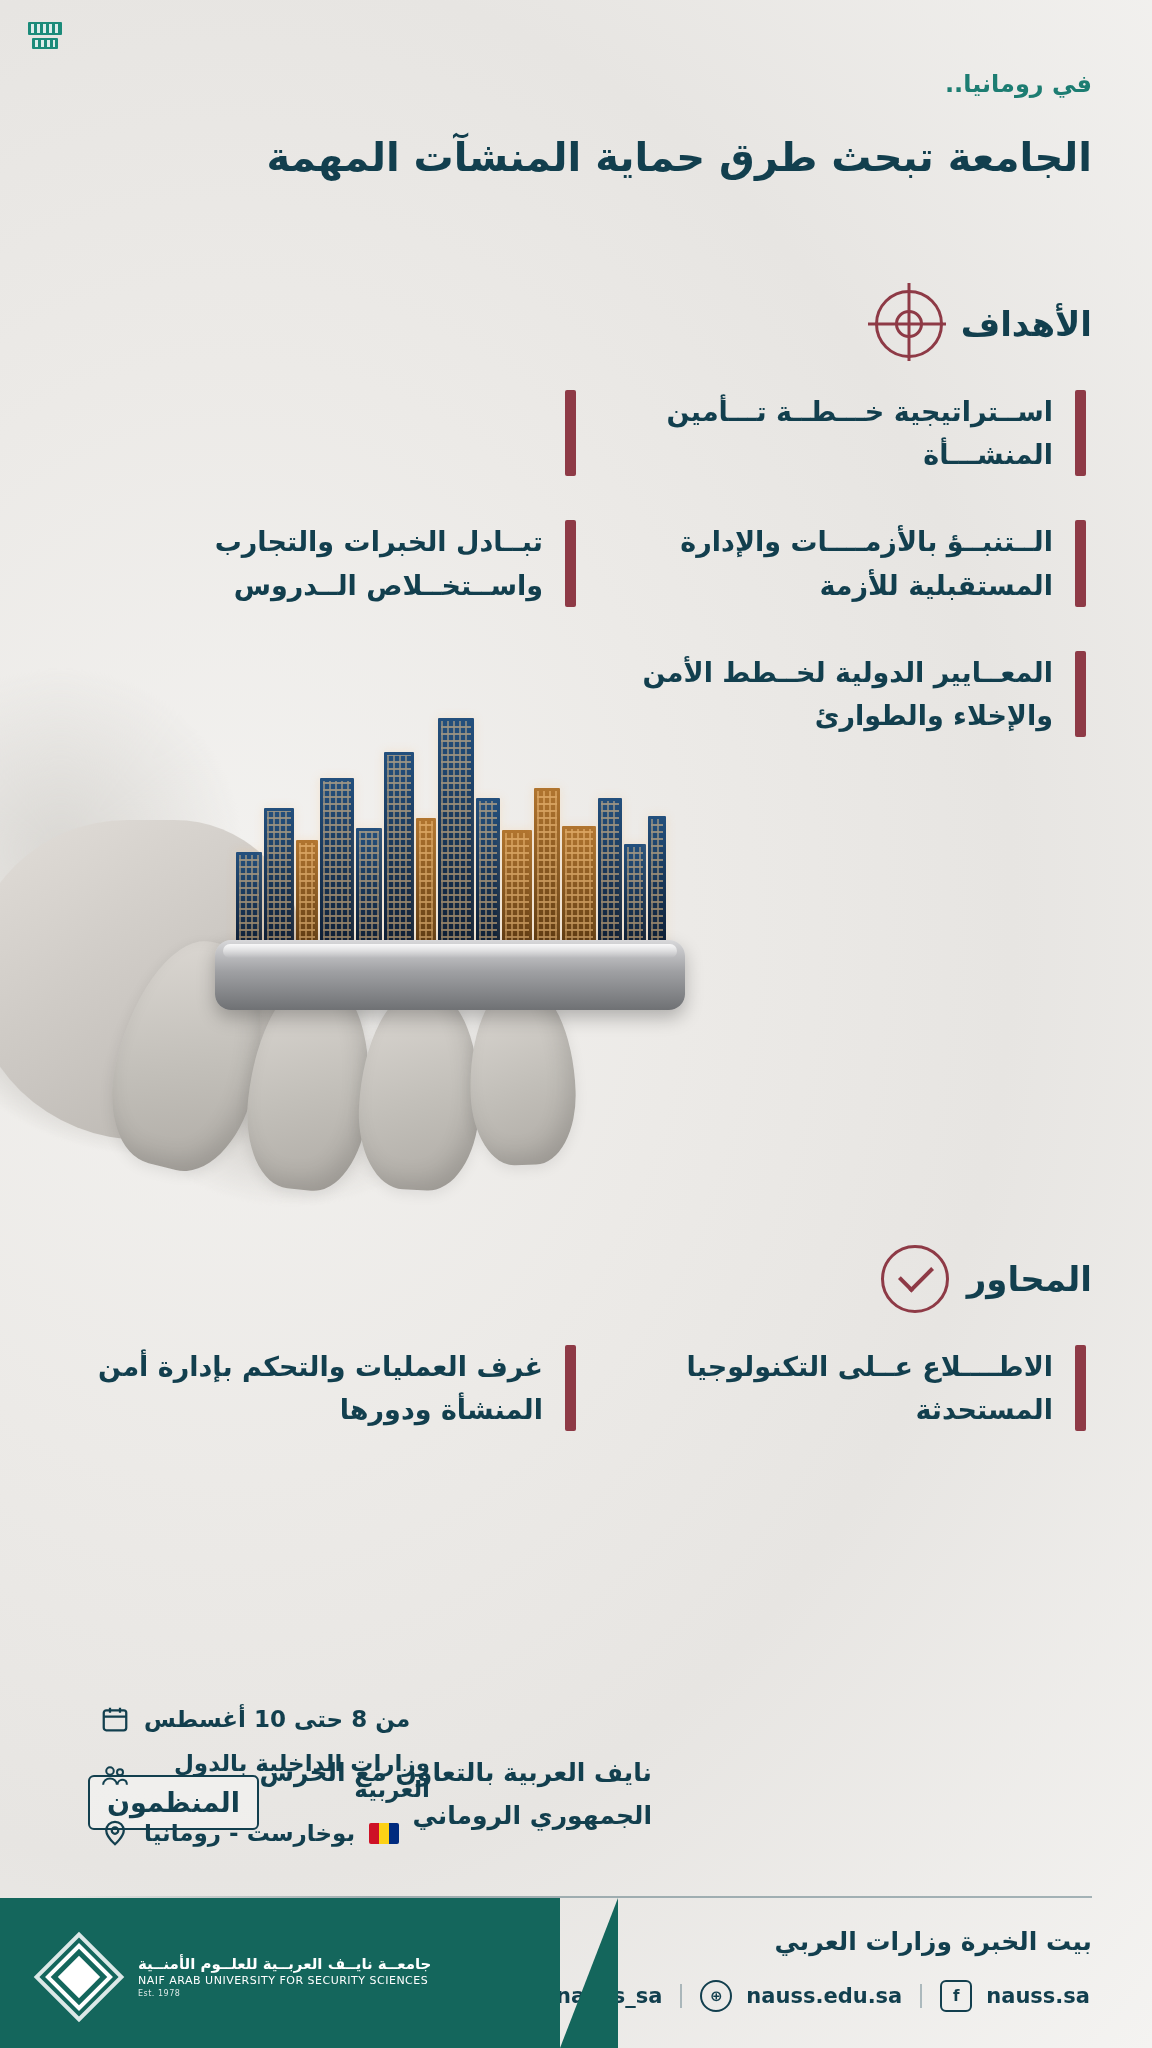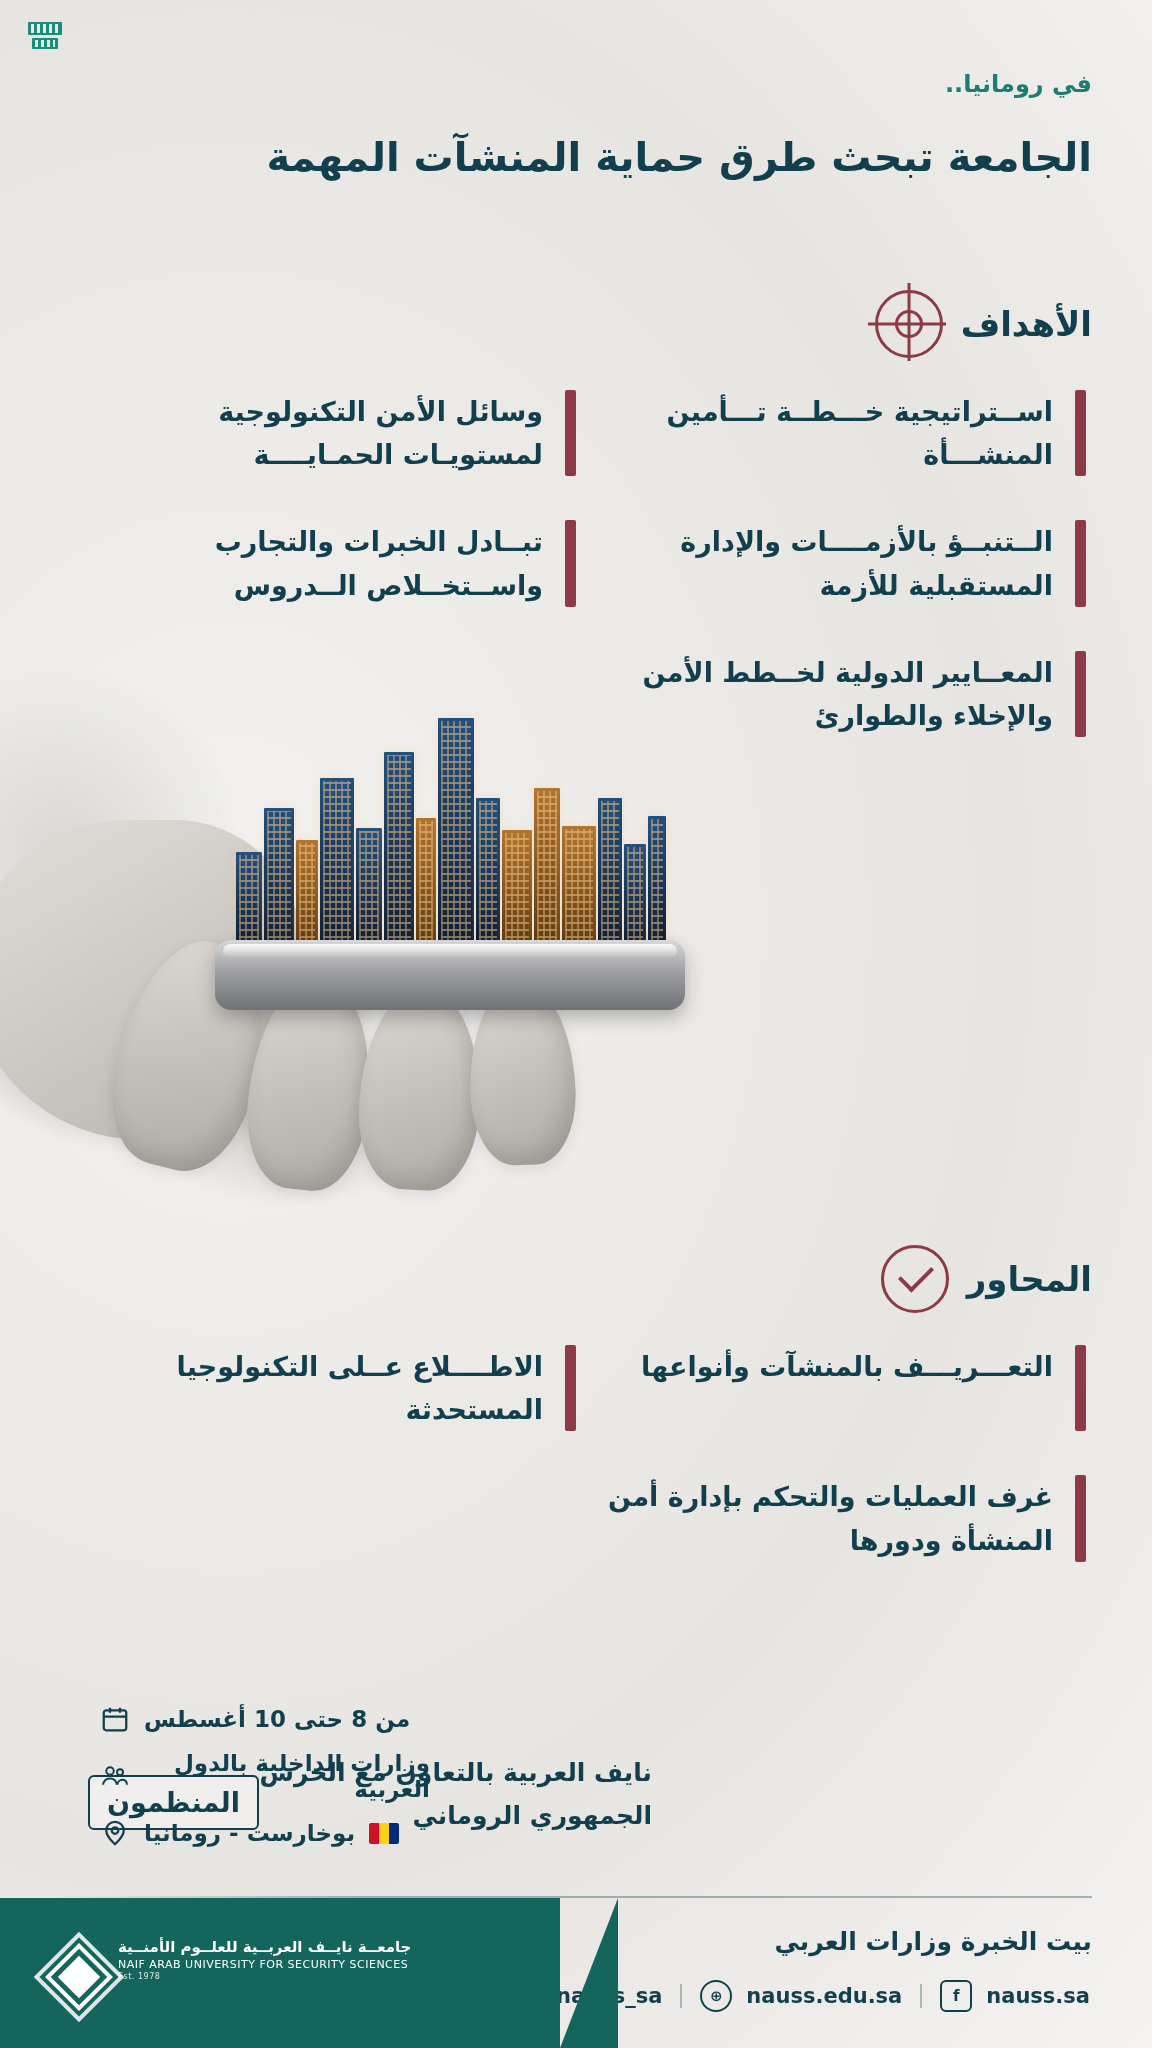--- a/index.html
+++ b/index.html
@@ -203,21 +203,21 @@
     position:absolute;left:0;bottom:0;width:560px;height:150px;
     background:#14665c;
   }
   .green-tab::before{
     content:"";position:absolute;right:-58px;top:0;width:0;height:0;
     border-style:solid;border-width:0 0 150px 58px;
     border-color:transparent transparent #14665c transparent;
   }
   .nauss-logo{
     position:absolute;left:40px;bottom:32px;display:flex;flex-direction:row-reverse;
-    color:#fff;
+    align-items:center;gap:20px;color:#fff;
   }
   .nauss-mark{
     width:78px;height:78px;flex:none;position:relative;
   }
   .nauss-mark .d{
     position:absolute;left:50%;top:50%;width:30px;height:30px;
     background:#fff;transform:translate(-50%,-50%) rotate(45deg);
     box-shadow:0 0 0 5px #14665c, 0 0 0 9px #fff;
   }
   .nauss-mark .d2{
@@ -257,21 +257,20 @@
     <div class="label">الأهداف</div>
   </div>
 
   <div class="items" style="top:390px;">
     <div class="item right">
       <div class="bar"></div>
       <div class="txt">اســتراتيجية خـــطــة تـــأمين المنشـــأة</div>
     </div>
     <div class="item right">
       <div class="bar"></div>
-      <div class="txt">وسائل الأمن التكنولوجية لمستويـات الحمـايــــة</div>
     </div>
     <div class="item right">
       <div class="bar"></div>
       <div class="txt">الــتنبــؤ بالأزمــــات والإدارة المستقبلية للأزمة</div>
     </div>
     <div class="item right">
       <div class="bar"></div>
       <div class="txt">تبــادل الخبرات والتجارب واســتخــلاص الــدروس</div>
     </div>
     <div class="item right">
@@ -310,24 +309,20 @@
   <div class="section-head" style="right:60px;top:1245px;">
     <div class="icon-circle check">
       <span class="tick"></span>
     </div>
     <div class="label">المحاور</div>
   </div>
 
   <div class="items" style="top:1345px;">
     <div class="item right">
       <div class="bar"></div>
-      <div class="txt">التعـــريـــف بالمنشآت وأنواعها</div>
-    </div>
-    <div class="item right">
-      <div class="bar"></div>
       <div class="txt">الاطــــلاع عــلى التكنولوجيا المستحدثة</div>
     </div>
     <div class="item right">
       <div class="bar"></div>
       <div class="txt">غرف العمليات والتحكم بإدارة أمن المنشأة ودورها</div>
     </div>
   </div>
 
   <div class="info">نايف العربية بالتعاون مع الحرس الجمهوري الروماني</div>
   <div class="organizers-box">المنظمون</div>

